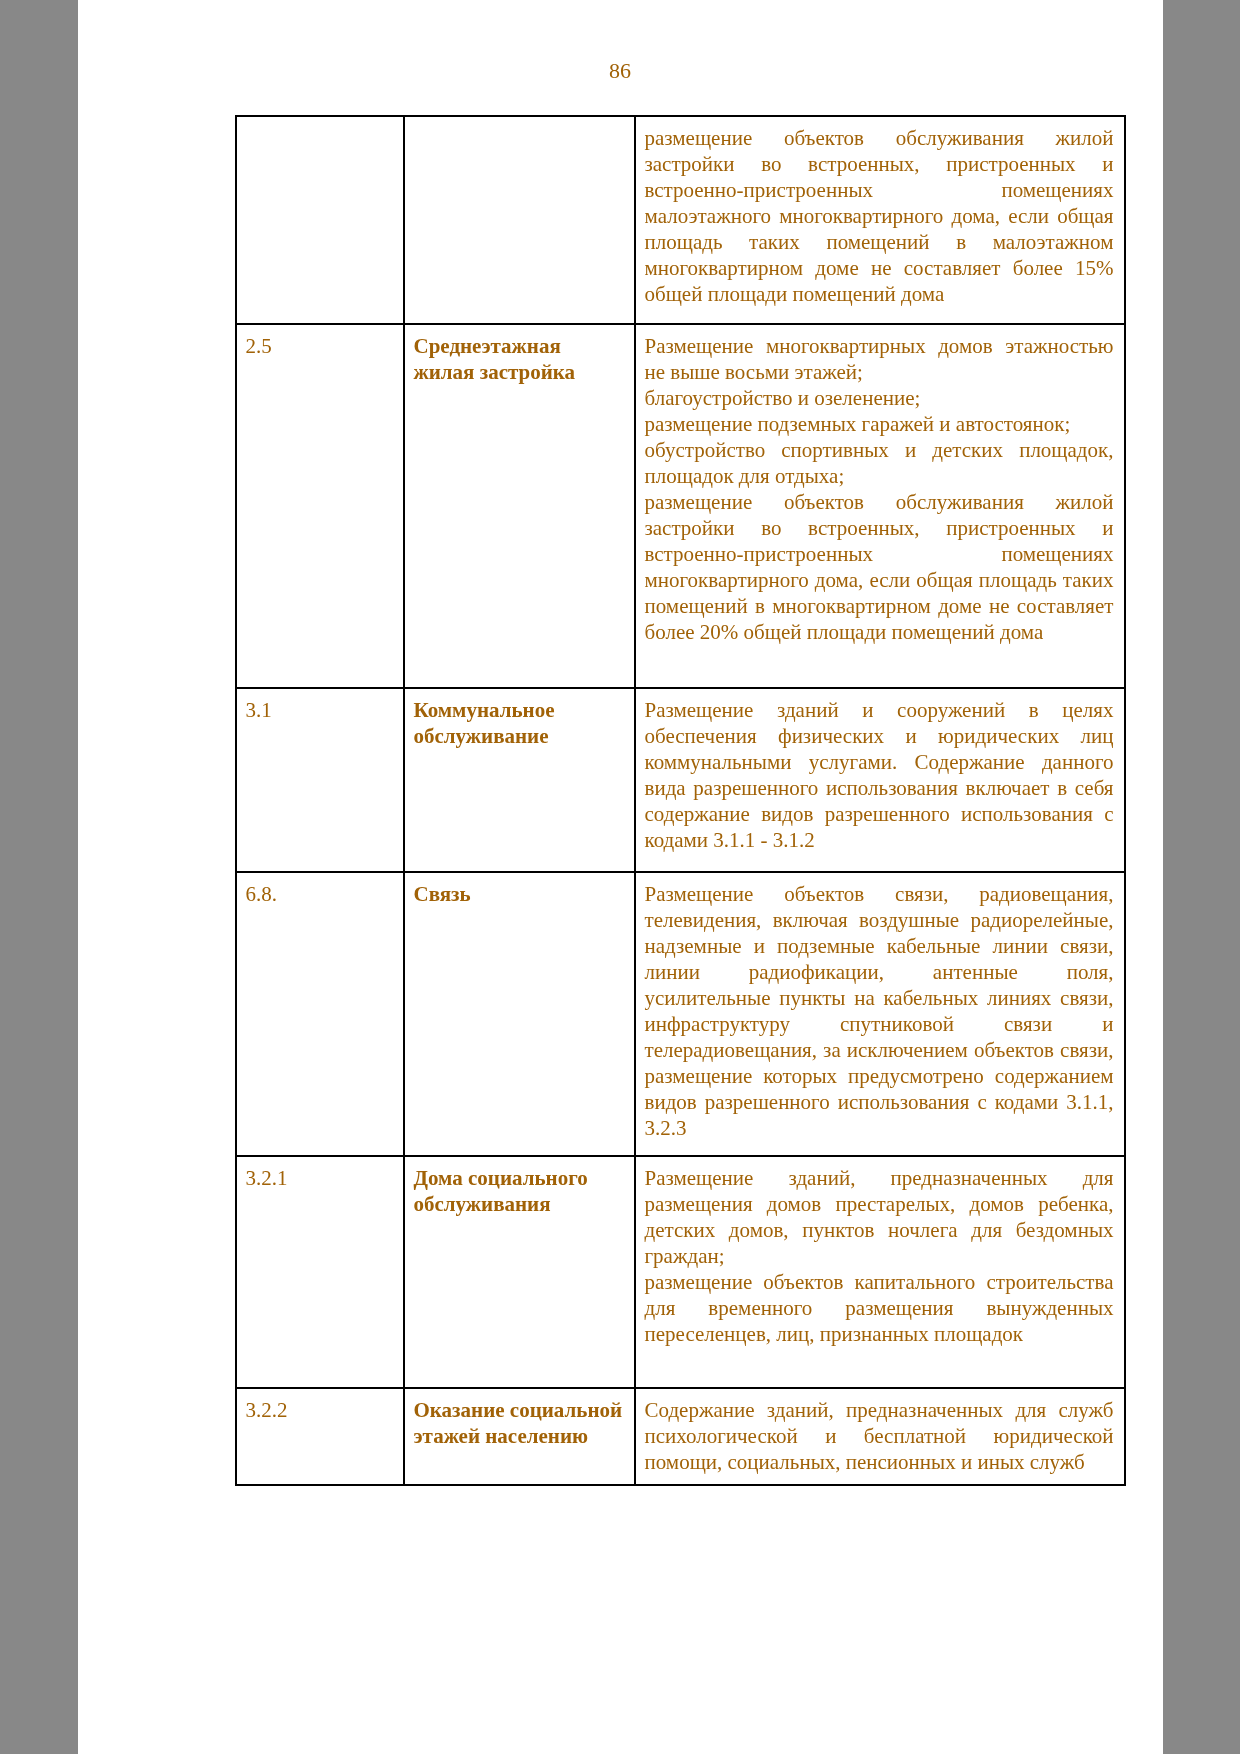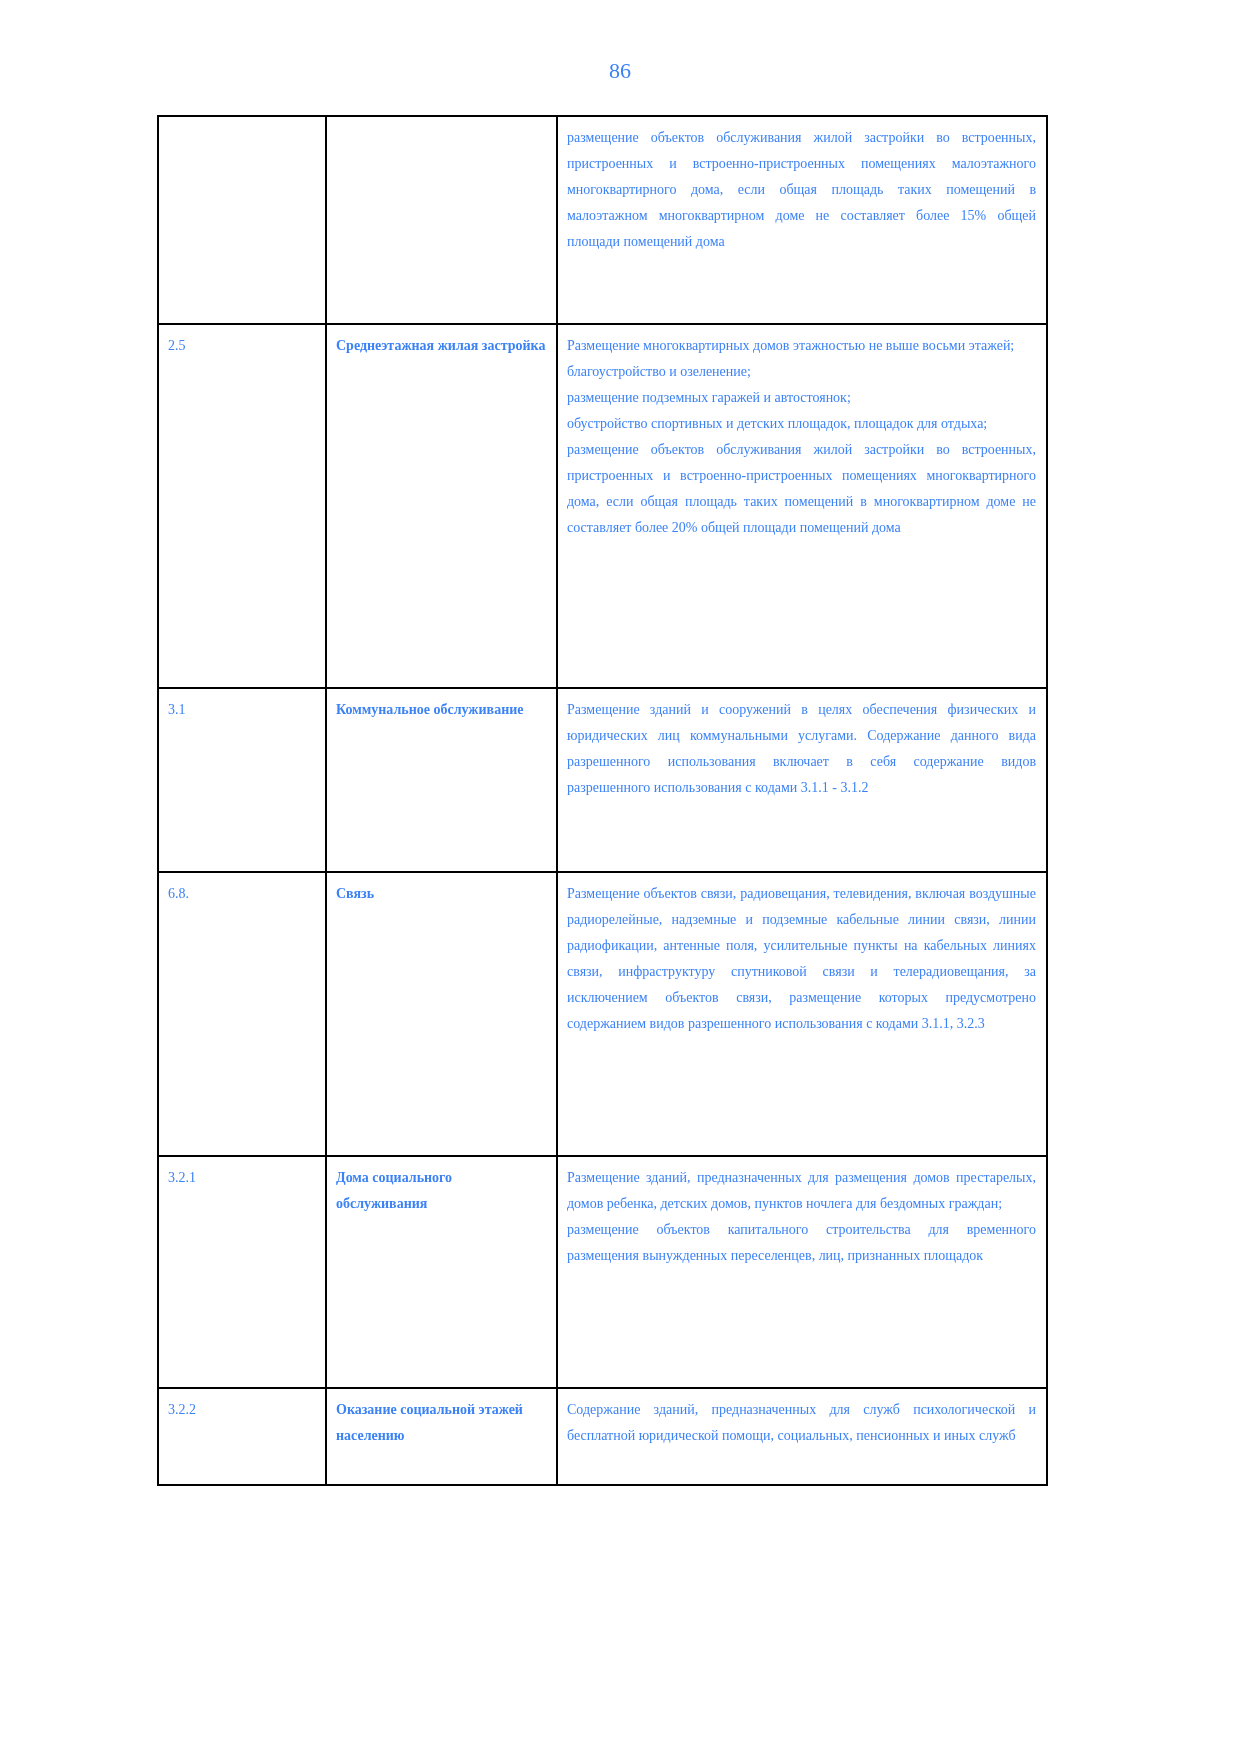--- a/index.html
+++ b/index.html
@@ -1,23 +1,23 @@
 <!DOCTYPE html>
 <html><head>
 <meta charset="utf-8">
 <style>
   html, body { margin: 0; padding: 0; background: #888; }
   .page {
     position: relative;
-    width: 1240px;
+    width: 1085px;
     height: 1754px;
     margin: 0 auto;
     background: #ffffff;
     font-family: "Liberation Serif", serif;
-    color: #3b82f6;
+    color: #a16207;
     overflow: hidden;
   }
   .page-number {
     position: absolute;
     top: 58px;
     left: 0;
     width: 100%;
     text-align: center;
     font-size: 22px;
   }
@@ -25,21 +25,21 @@
     position: absolute;
     top: 115px;
     left: 157px;
     width: 889px;
     border-collapse: collapse;
     table-layout: fixed;
   }
   table.land-use-table td {
     border: 2px solid #000000;
     vertical-align: top;
-    font-size: 14px;
+    font-size: 21px;
     line-height: 26px;
     padding: 8px 10px 8px 9px;
     overflow: hidden;
   }
   col.c-code { width: 168px; }
   col.c-name { width: 231px; }
   col.c-desc { width: 490px; }
   td.code-cell { text-align: left; }
   td.name-cell { text-align: left; font-weight: bold; }
   td.desc-cell {

